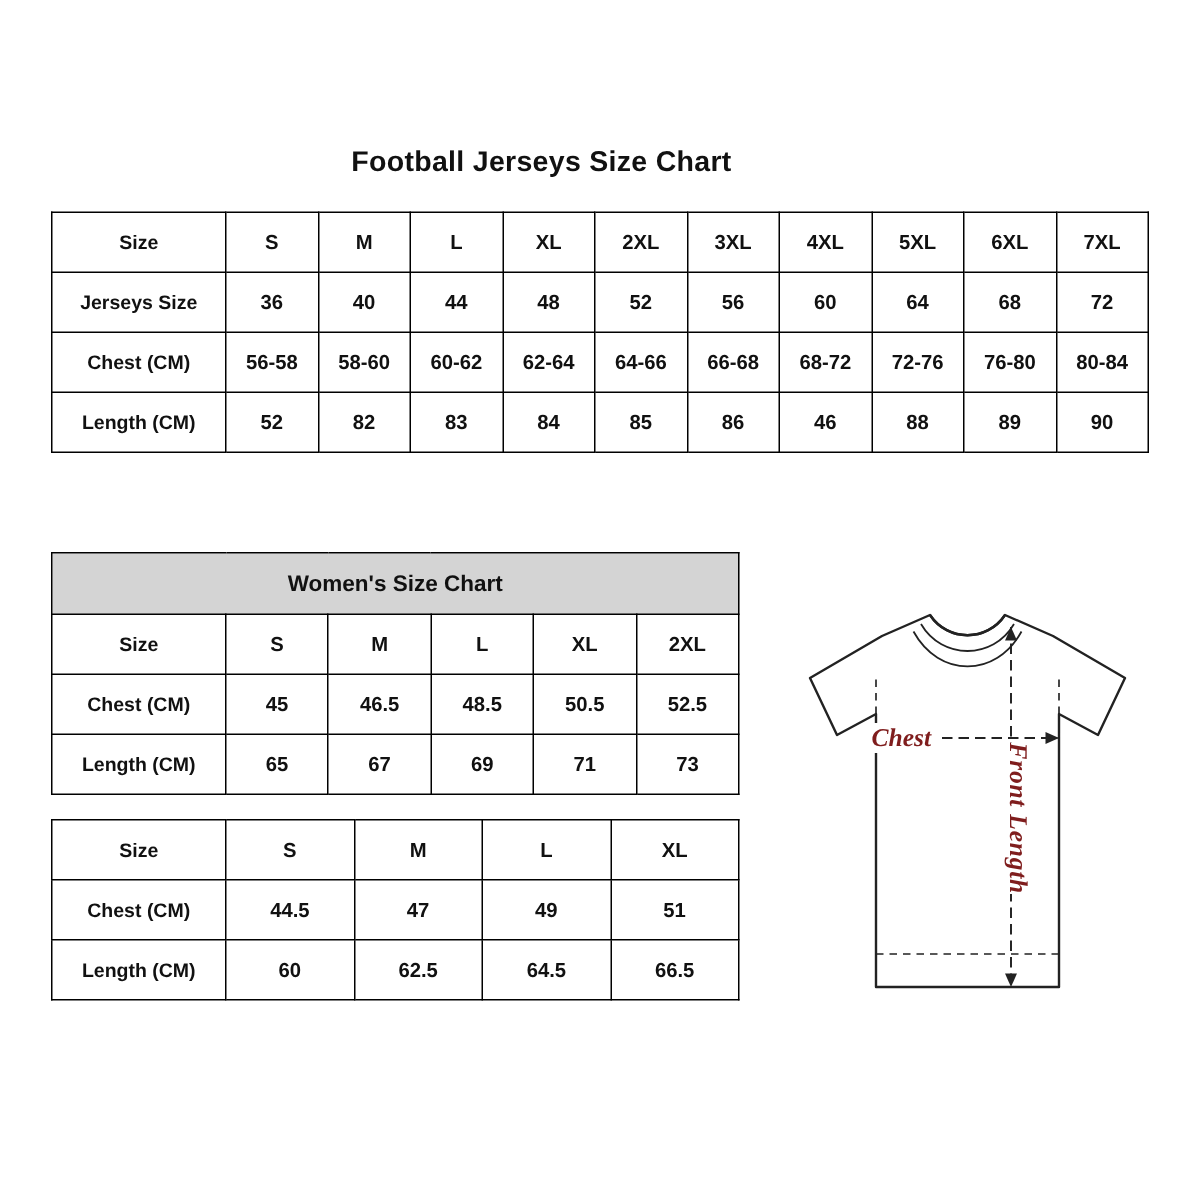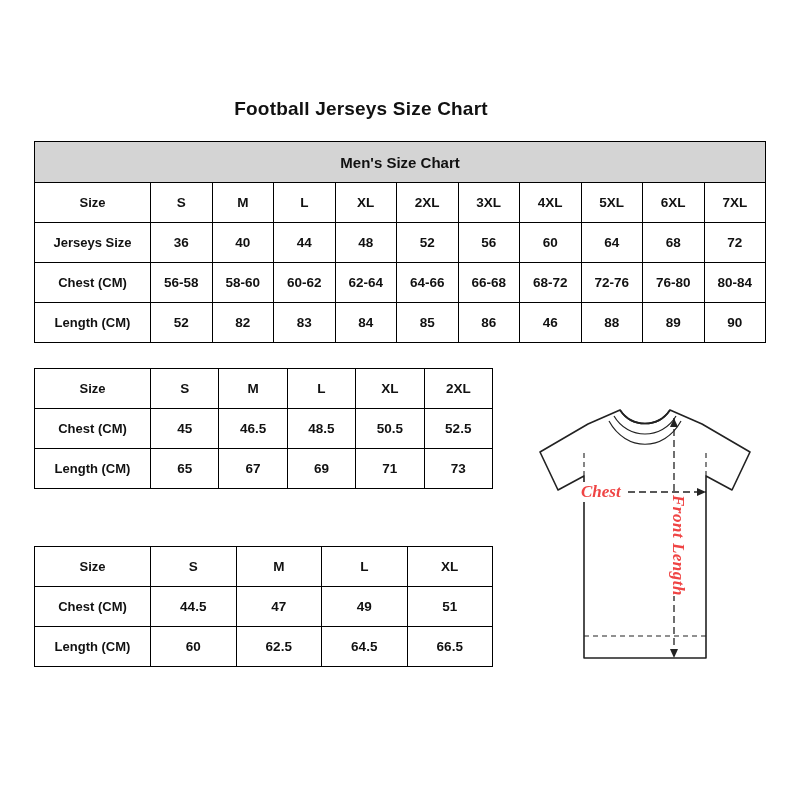--- a/index.html
+++ b/index.html
@@ -90,21 +90,21 @@
     top: 390px;
     width: 290px;
     height: 300px;
   }
   #shirt-diagram .dim-label {
     position: absolute;
     font-family: "Liberation Serif", serif;
     font-style: italic;
     font-weight: bold;
     font-size: 17px;
-    color: #ef4444;
+    color: #7f1d1d;
     background: #ffffff;
     padding: 0 3px;
   }
   #chest-label {
     left: 78px;
     top: 92px;
   }
   #front-length-label {
     left: 165px;
     top: 105px;
@@ -127,23 +127,20 @@
         <col class="data-col">
         <col class="data-col">
         <col class="data-col">
       <col class="data-col">
         <col class="data-col">
         <col class="data-col">
         <col class="data-col">
         <col class="data-col">
     </colgroup>
     <tbody>
-      <tr>
-        <td class="section-head" colspan="11">Men's Size Chart</td>
-      </tr>
       <tr>
         <td class="label-cell">Size</td>
         <td>S</td>
         <td>M</td>
         <td>L</td>
         <td>XL</td>
         <td>2XL</td>
         <td>3XL</td>
         <td>4XL</td>
         <td>5XL</td>
@@ -198,20 +195,23 @@
     <colgroup>
       <col class="label-col">
       <col class="data-col">
         <col class="data-col">
         <col class="data-col">
         <col class="data-col">
         <col class="data-col">
     </colgroup>
     <tbody>
       <tr>
+        <td class="section-head" colspan="6">Women's Size Chart</td>
+      </tr>
+      <tr>
         <td class="label-cell">Size</td>
         <td>S</td>
         <td>M</td>
         <td>L</td>
         <td>XL</td>
         <td>2XL</td>
       </tr>
       <tr>
         <td class="label-cell">Chest (CM)</td>
         <td>45</td>

